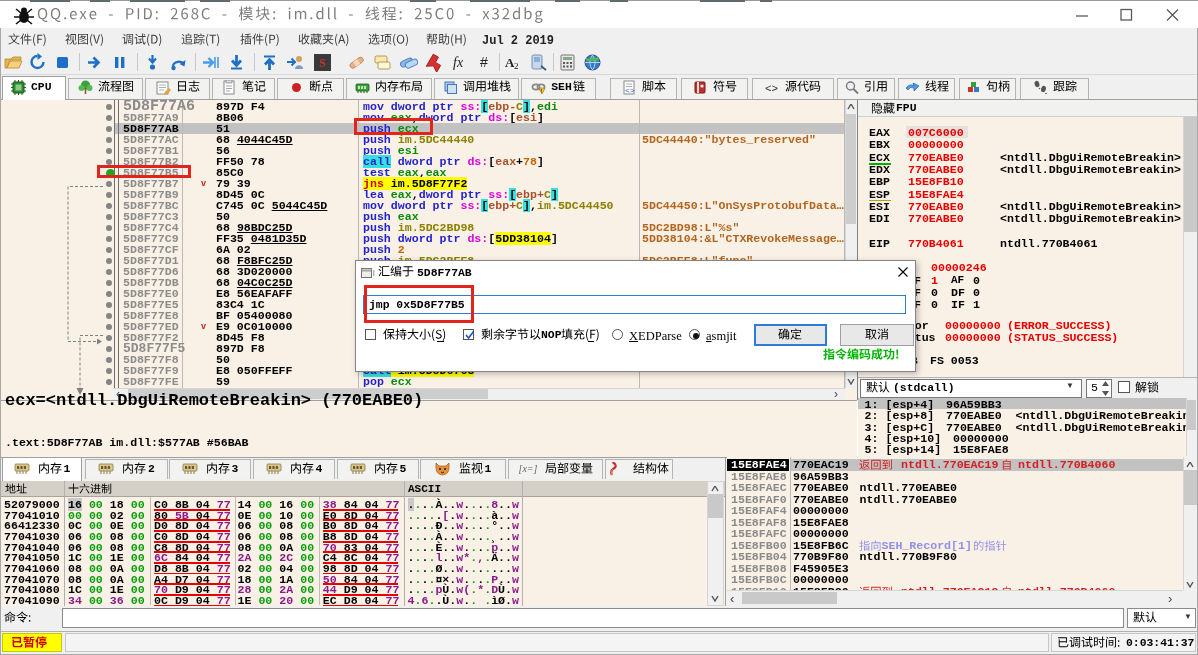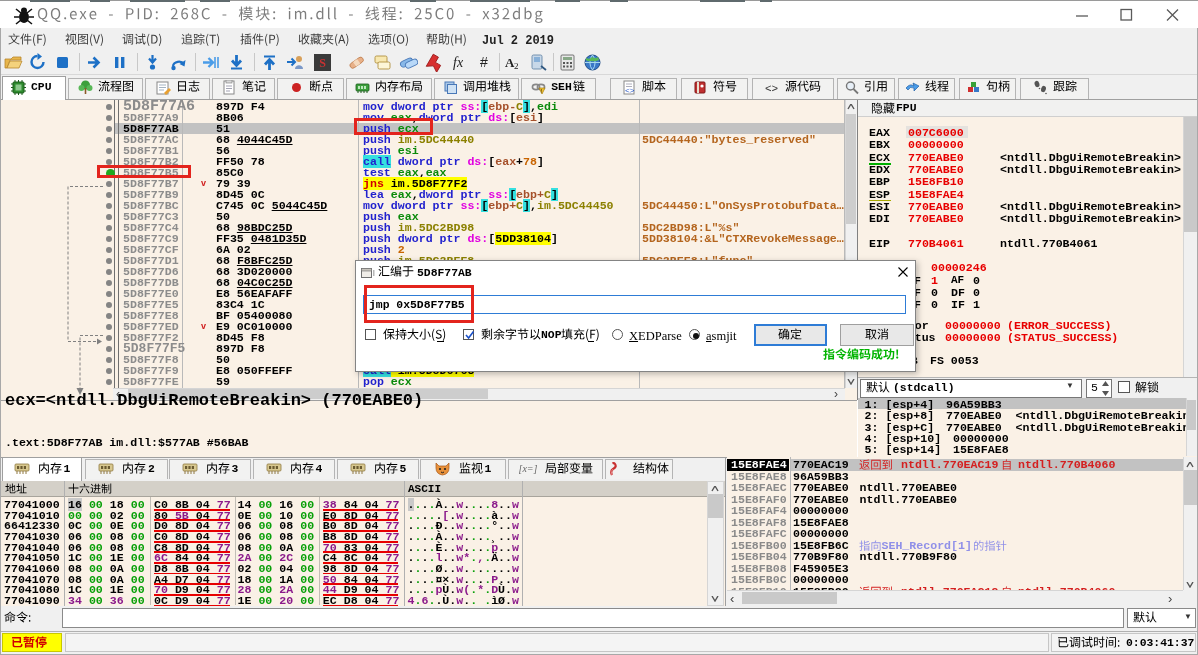--- a/index.html
+++ b/index.html
@@ -893,21 +893,21 @@
         <use href="#g92" xlink:href="#g92" transform="translate(22.0,9.7) scale(0.01100,-0.01100)"></use>
         <use href="#g93" xlink:href="#g93" transform="translate(33.0,9.7) scale(0.01100,-0.01100)"></use>
       </svg></div>
     <div style="position:absolute;left:408px;top:483px;white-space:pre;font-family:'Liberation Mono',monospace;font-size:11px;font-weight:bold;color:#000">ASCII</div>
     <div style="position:absolute;left:64px;top:481px;width:1px;height:125px;background:#b0b0b0"></div>
     <div style="position:absolute;left:404px;top:481px;width:1px;height:125px;background:#b0b0b0"></div>
     <div style="position:absolute;left:522px;top:481px;width:1px;height:125px;background:#b0b0b0"></div>
     <div style="position:absolute;left:150px;top:497px;width:1px;height:108px;background:#c2beb6"></div>
     <div style="position:absolute;left:234.5px;top:497px;width:1px;height:108px;background:#c2beb6"></div>
     <div style="position:absolute;left:318.5px;top:497px;width:1px;height:108px;background:#c2beb6"></div>
-    <div style="position:absolute;left:4px;top:499.0px;white-space:pre;font-family:'Liberation Mono',monospace;font-size:11.6px;font-weight:bold;line-height:11px;color:#000">77041000</div>
+    <div style="position:absolute;left:4px;top:499.0px;white-space:pre;font-family:'Liberation Mono',monospace;font-size:11.6px;font-weight:bold;line-height:11px;color:#000">52079000</div>
     <div style="position:absolute;left:68px;top:499.0px;white-space:pre;font-family:'Liberation Mono',monospace;font-size:11.6px;font-weight:bold;line-height:11px"><span style="color:#000;background:#c9c9c9">16</span> <span style="color:#0aa00a">00</span> <span style="color:#000">18</span> <span style="color:#0aa00a">00</span></div>
     <div style="position:absolute;left:154px;top:499.0px;white-space:pre;font-family:'Liberation Mono',monospace;font-size:11.6px;font-weight:bold;line-height:11px"><span style="color:#000">C0</span> <span style="color:#000">8B</span> <span style="color:#000">04</span> <span style="color:#8b1a8b">77</span></div>
     <div style="position:absolute;left:154px;top:508.8px;width:75.5px;height:1.8px;background:#e80000"></div>
     <div style="position:absolute;left:237.5px;top:499.0px;white-space:pre;font-family:'Liberation Mono',monospace;font-size:11.6px;font-weight:bold;line-height:11px"><span style="color:#000">14</span> <span style="color:#0aa00a">00</span> <span style="color:#000">16</span> <span style="color:#0aa00a">00</span></div>
     <div style="position:absolute;left:322.8px;top:499.0px;white-space:pre;font-family:'Liberation Mono',monospace;font-size:11.6px;font-weight:bold;line-height:11px"><span style="color:#8b1a8b">38</span> <span style="color:#000">84</span> <span style="color:#000">04</span> <span style="color:#8b1a8b">77</span></div>
     <div style="position:absolute;left:322.8px;top:508.8px;width:75.5px;height:1.8px;background:#e80000"></div>
     <div style="position:absolute;left:407.5px;top:499.0px;white-space:pre;font-family:'Liberation Mono',monospace;font-size:11.6px;font-weight:bold;line-height:11px"><span style="color:#000;background:#c9c9c9">.</span><span style="color:#0aa00a">.</span><span style="color:#000">.</span><span style="color:#0aa00a">.</span><span style="color:#000">À</span><span style="color:#000">.</span><span style="color:#000">.</span><span style="color:#8b1a8b">w</span><span style="color:#000">.</span><span style="color:#0aa00a">.</span><span style="color:#000">.</span><span style="color:#0aa00a">.</span><span style="color:#8b1a8b">8</span><span style="color:#000">.</span><span style="color:#000">.</span><span style="color:#8b1a8b">w</span></div>
     <div style="position:absolute;left:4px;top:509.65px;white-space:pre;font-family:'Liberation Mono',monospace;font-size:11.6px;font-weight:bold;line-height:11px;color:#000">77041010</div>
     <div style="position:absolute;left:68px;top:509.65px;white-space:pre;font-family:'Liberation Mono',monospace;font-size:11.6px;font-weight:bold;line-height:11px"><span style="color:#0aa00a">00</span> <span style="color:#0aa00a">00</span> <span style="color:#000">02</span> <span style="color:#0aa00a">00</span></div>
     <div style="position:absolute;left:154px;top:509.65px;white-space:pre;font-family:'Liberation Mono',monospace;font-size:11.6px;font-weight:bold;line-height:11px"><span style="color:#000">80</span> <span style="color:#8b1a8b">5B</span> <span style="color:#000">04</span> <span style="color:#8b1a8b">77</span></div>

